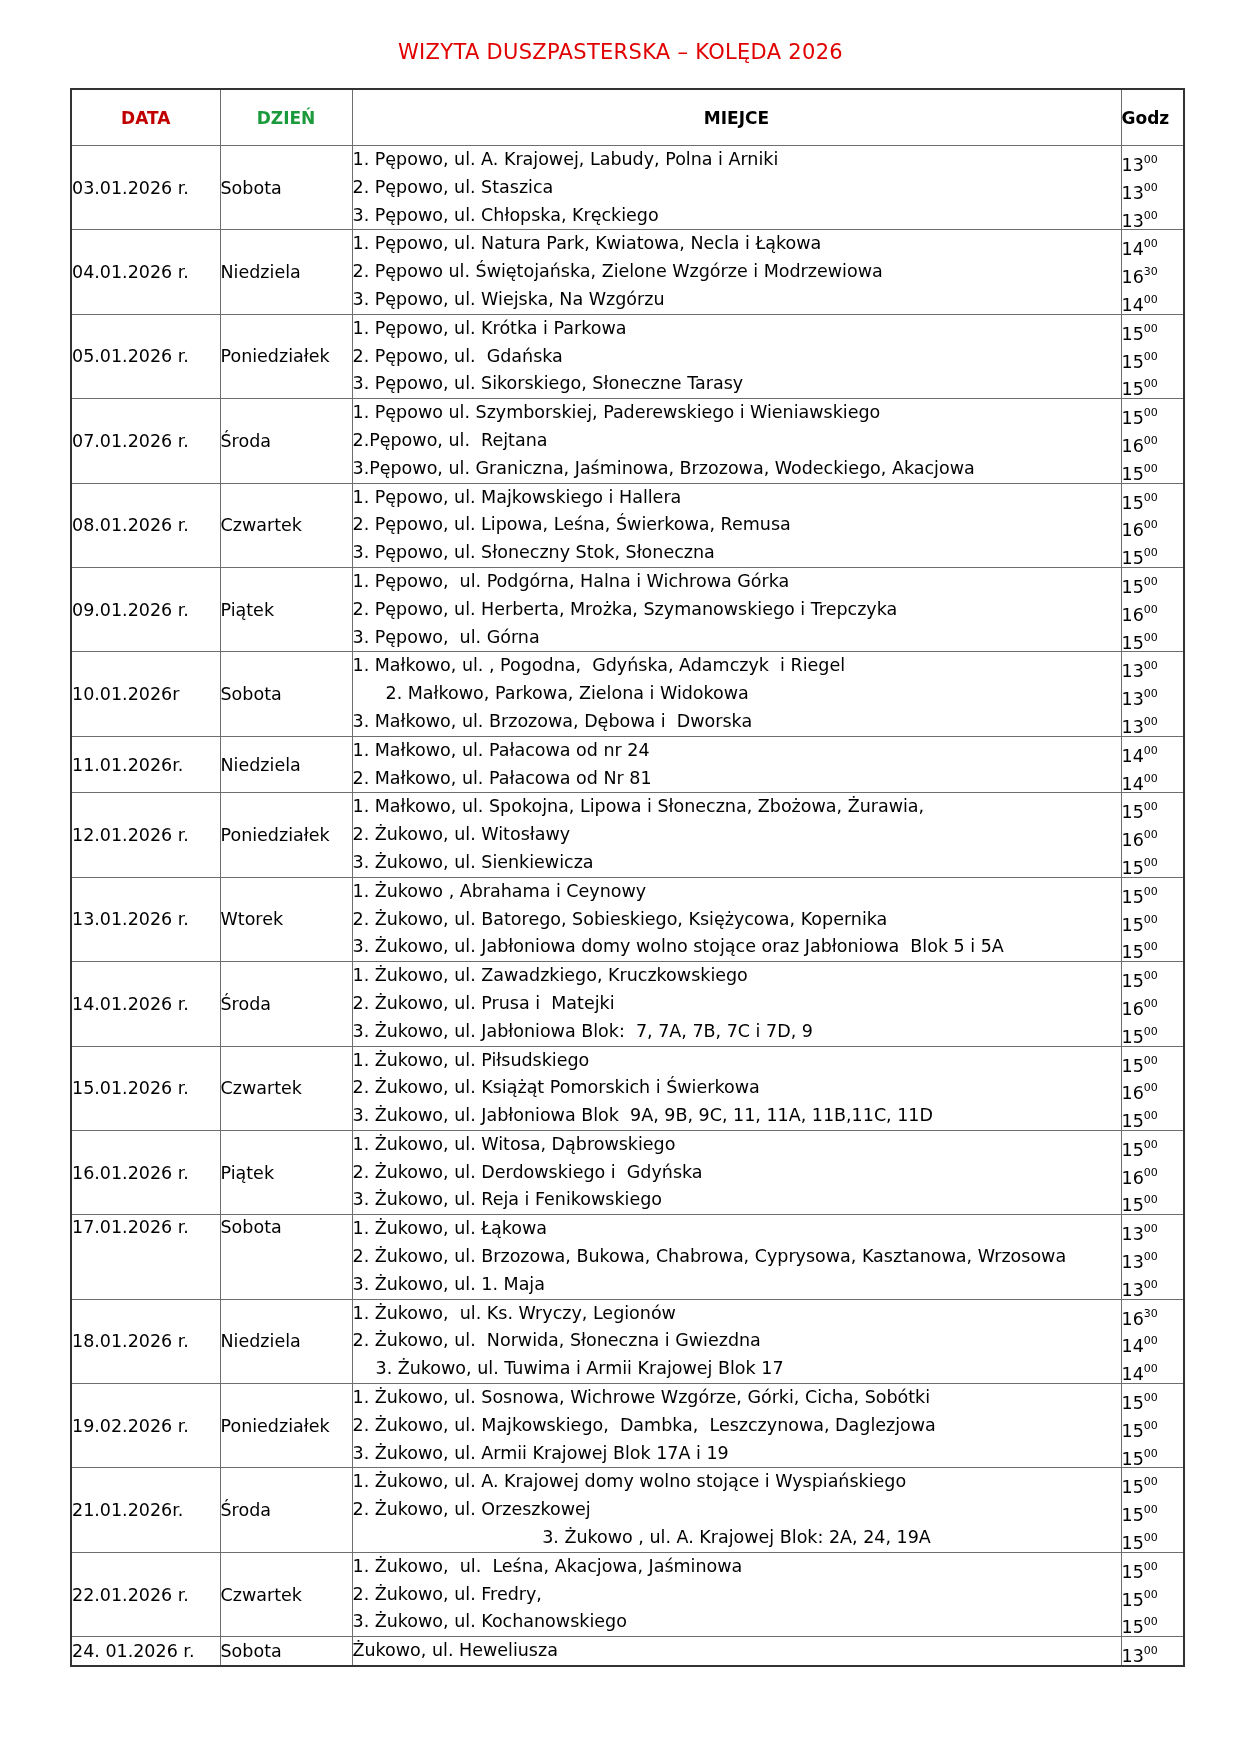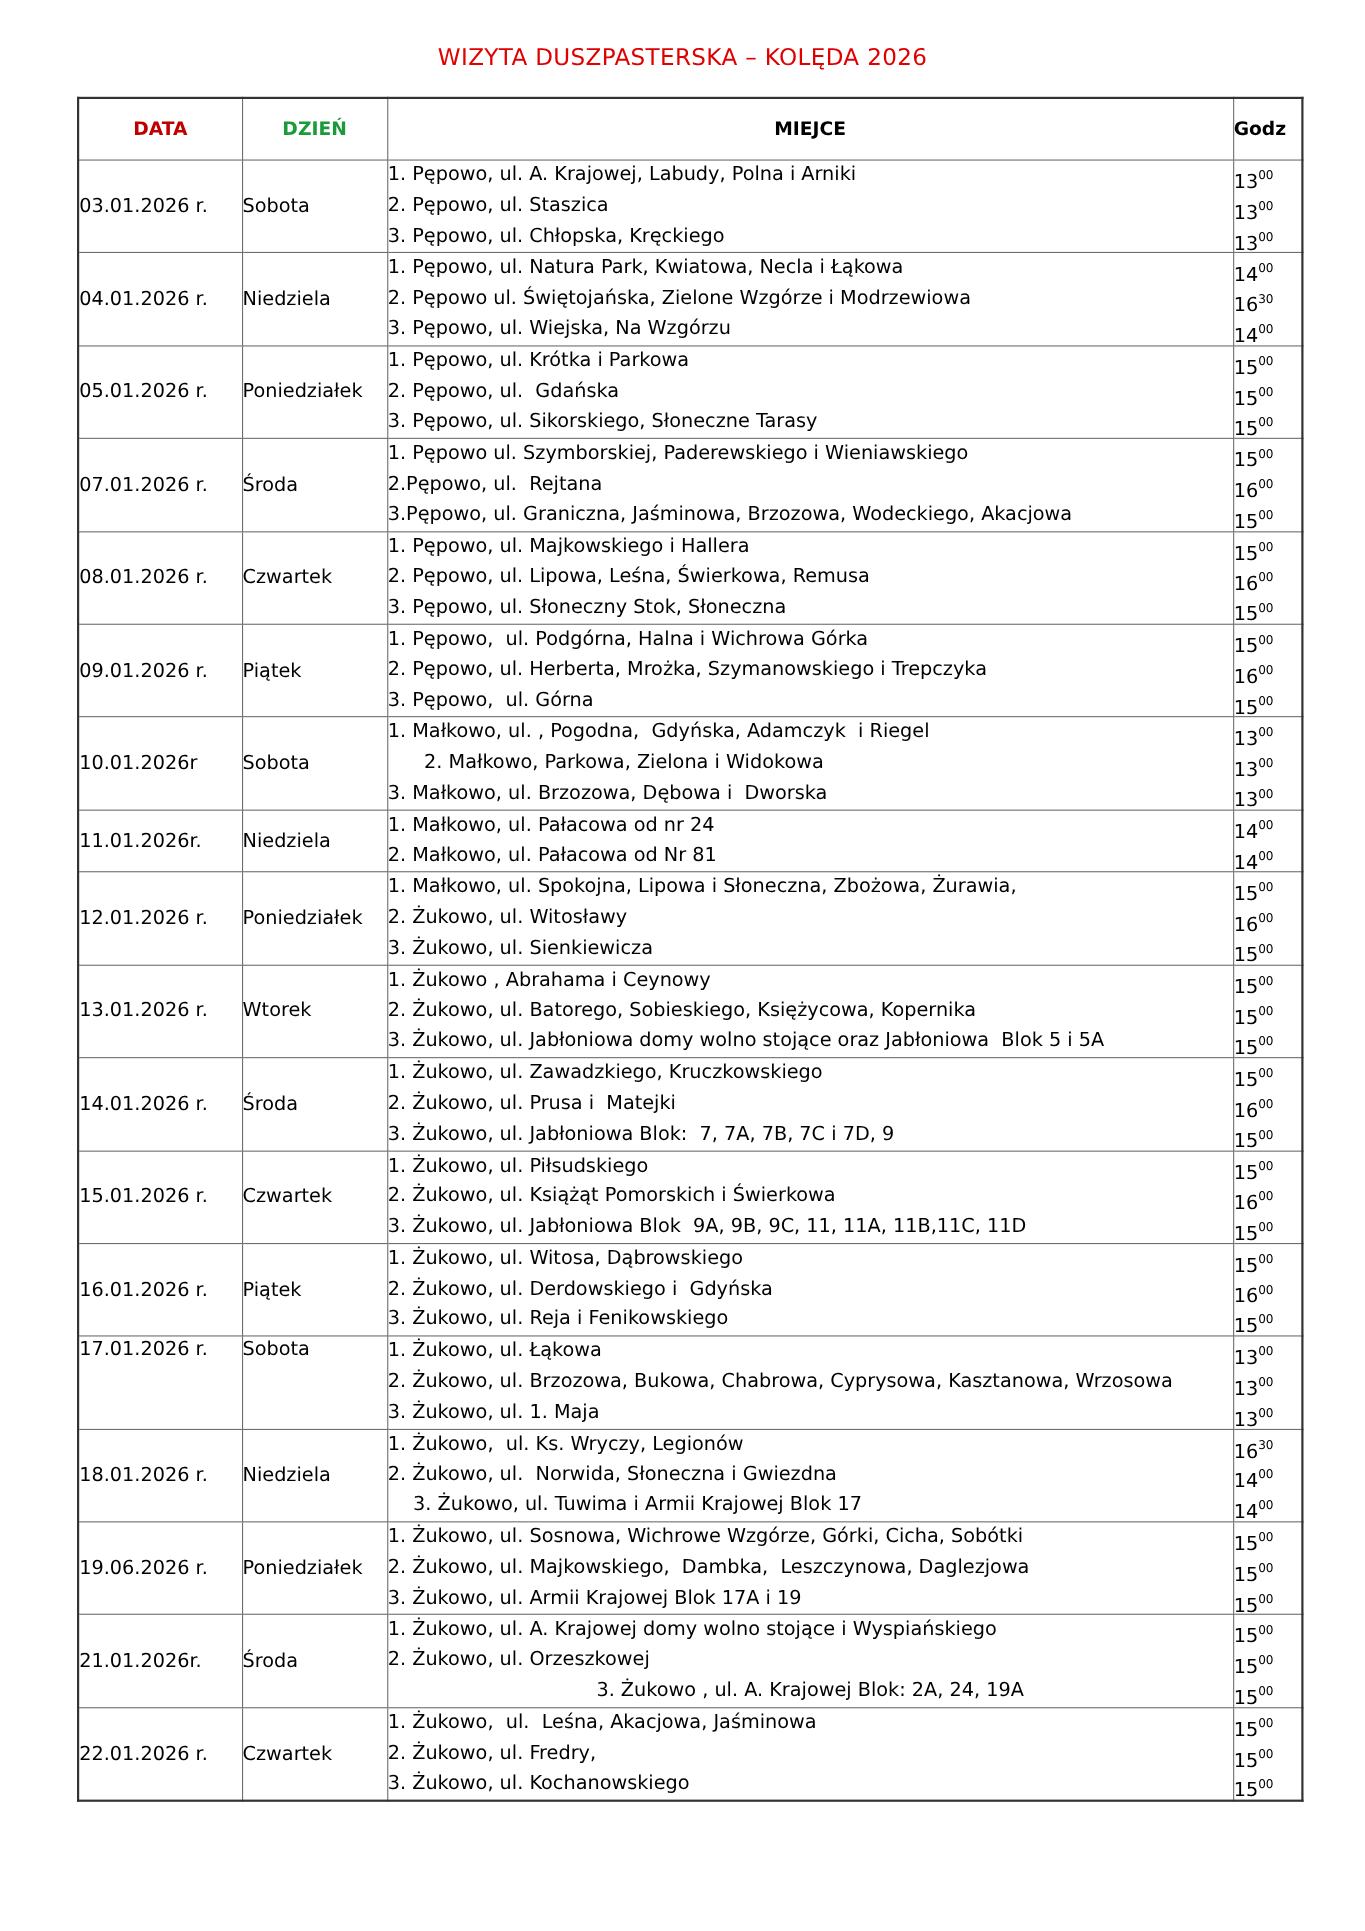--- a/index.html
+++ b/index.html
@@ -254,21 +254,21 @@
           <div class="line" style="white-space: pre;">2. Żukowo, ul.  Norwida, Słoneczna i Gwiezdna</div>
           <div class="line" style="white-space: pre; margin-left: 23px;">3. Żukowo, ul. Tuwima i Armii Krajowej Blok 17</div>
         </td>
         <td class="time">
           <div class="line"><span class="hh">16</span><span class="mm">30</span></div>
           <div class="line"><span class="hh">14</span><span class="mm">00</span></div>
           <div class="line"><span class="hh">14</span><span class="mm">00</span></div>
         </td>
       </tr>
       <tr>
-        <td class="date">19.06.2026 r.</td>
+        <td class="date">19.02.2026 r.</td>
         <td class="day">Poniedziałek</td>
         <td class="place">
           <div class="line" style="white-space: pre;">1. Żukowo, ul. Sosnowa, Wichrowe Wzgórze, Górki, Cicha, Sobótki</div>
           <div class="line" style="white-space: pre;">2. Żukowo, ul. Majkowskiego,  Dambka,  Leszczynowa, Daglezjowa</div>
           <div class="line" style="white-space: pre;">3. Żukowo, ul. Armii Krajowej Blok 17A i 19</div>
         </td>
         <td class="time">
           <div class="line"><span class="hh">15</span><span class="mm">00</span></div>
           <div class="line"><span class="hh">15</span><span class="mm">00</span></div>
           <div class="line"><span class="hh">15</span><span class="mm">00</span></div>
@@ -293,16 +293,26 @@
         <td class="day">Czwartek</td>
         <td class="place">
           <div class="line" style="white-space: pre;">1. Żukowo,  ul.  Leśna, Akacjowa, Jaśminowa</div>
           <div class="line" style="white-space: pre;">2. Żukowo, ul. Fredry,</div>
           <div class="line" style="white-space: pre;">3. Żukowo, ul. Kochanowskiego</div>
         </td>
         <td class="time">
           <div class="line"><span class="hh">15</span><span class="mm">00</span></div>
           <div class="line"><span class="hh">15</span><span class="mm">00</span></div>
           <div class="line"><span class="hh">15</span><span class="mm">00</span></div>
+        </td>
+      </tr>
+      <tr>
+        <td class="date">24. 01.2026 r.</td>
+        <td class="day">Sobota</td>
+        <td class="place">
+          <div class="line" style="white-space: pre;">Żukowo, ul. Heweliusza</div>
+        </td>
+        <td class="time">
+          <div class="line"><span class="hh">13</span><span class="mm">00</span></div>
         </td>
       </tr>
     </tbody>
 </table>
 
 </body></html>

